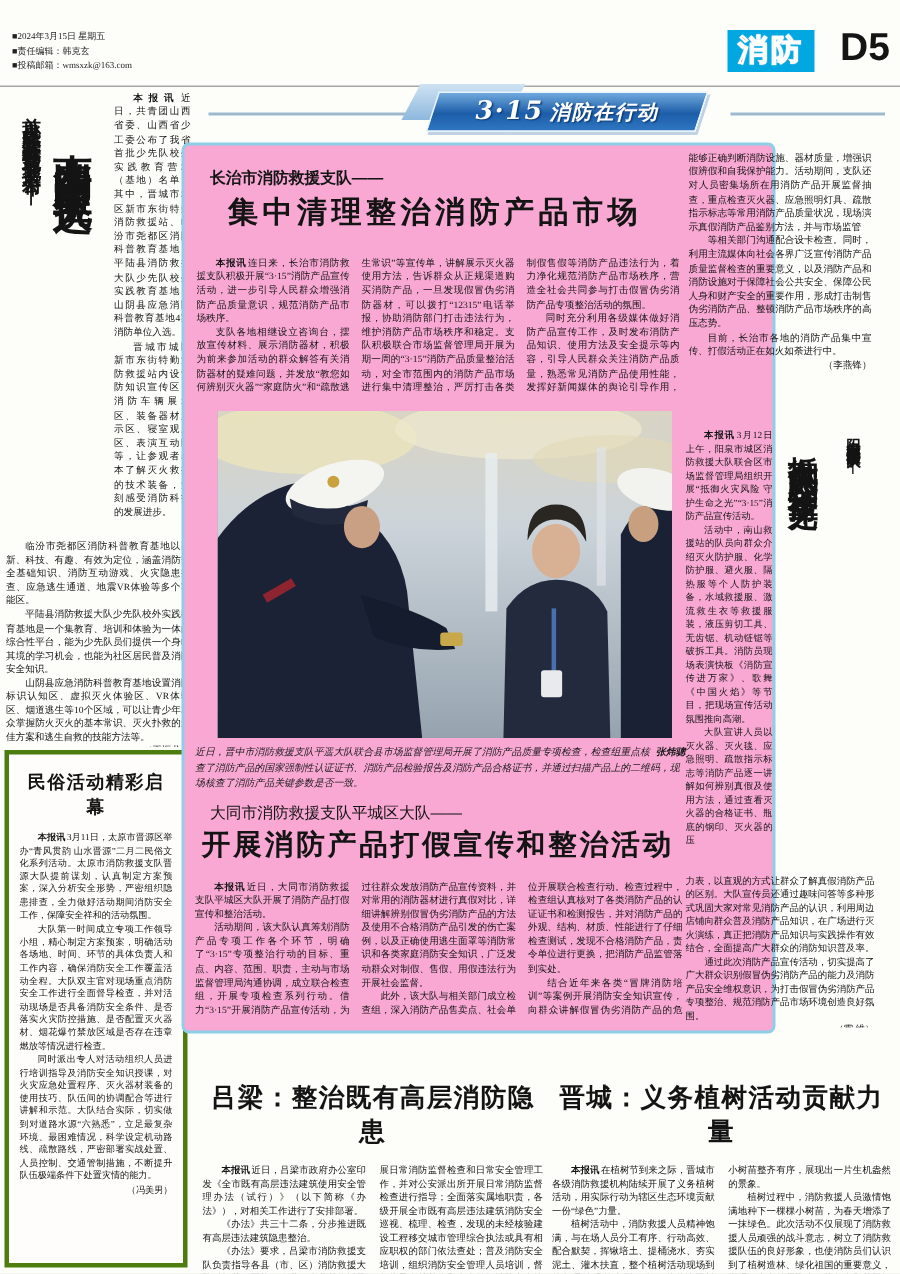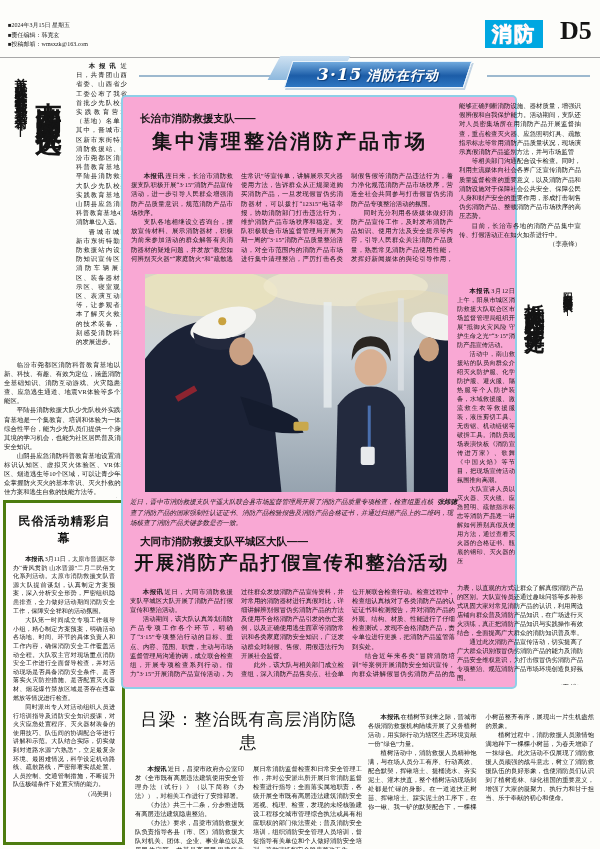--- a/index.html
+++ b/index.html
@@ -23,21 +23,21 @@
     left:68px; top:23px; font-size:21px; line-height:30px; font-weight:bold;
     color:#c6121c; padding:0 6px; border-left:1px solid #555; border-right:1px solid #555;
     font-family:"DejaVu Serif", serif; letter-spacing:1px;
   }
   .badge {
     left:485px; top:20px; width:58px; height:28px; background:#00a7e1;
     color:#e60012; font-weight:900; font-size:20px; line-height:28px; text-align:center;
     letter-spacing:2px; -webkit-text-stroke:0.7px #fff;
     text-shadow:0 0 1px #fff, 0 0 1px #fff;
   }
-  .pageno { left:560px; top:16px; font-size:26px; font-weight:bold; font-family:Liberation Serif, serif; }
+  .pageno { left:560px; top:16px; font-size:26px; font-weight:bold; font-family:Liberation Sans, sans-serif; }
   .hdr-rule { left:0; top:57px; width:600px; border-top:1px solid #a8a8a8; }
 
   
   .la { left:4px; top:60px; width:123px; height:438px; }
   .la-kicker { left:8px; top:8px; height:300px; font-size:12.5px; font-weight:bold; letter-spacing:2px; }
   .la-headline { left:28px; top:22px; height:310px; font-size:26px; font-weight:900; letter-spacing:3px; line-height:34px; }
   .la-top { left:72px; top:1px; width:51px; height:298px; font-size:6.4px; line-height:9.2px; overflow:hidden; }
   .la-bottom { left:0; top:300px; width:123px; height:138px; font-size:6.4px; line-height:9.1px; overflow:hidden; }
   .la-bottom .sig { font-size:6.4px; }
 
@@ -67,36 +67,36 @@
   .a1-body { left:8px; top:74px; width:322px; height:101px; column-count:3; column-gap:8px;
     font-size:6.4px; line-height:9.2px; overflow:hidden; }
   .a1-right { left:336px; top:4px; width:122px; height:180px; font-size:6.4px; line-height:9.2px; overflow:hidden; }
 
   .photo { left:22px; top:177px; width:303px; height:218px; background:#aab4be; overflow:hidden; }
   .photo svg { display:block; width:100%; height:100%; }
 
   .caption { left:7px; top:400px; width:327px; font-size:6.6px; line-height:10.6px; font-style:italic; color:#1c1c1c; }
   .caption .cap-sig { float:right; font-weight:bold; }
 
-  .a2-kicker { left:17px; top:438px; font-size:10.5px; font-weight:bold; }
+  .a2-kicker { left:17px; top:438px; font-size:10.5px; font-weight:normal; }
   .a2-headline { left:0; top:453px; width:338px; text-align:center; font-size:19px; font-weight:900; letter-spacing:2px; }
   .a2-body { left:7px; top:490px; width:325px; height:98px; column-count:3; column-gap:8px;
     font-size:6.4px; line-height:9.1px; overflow:hidden; }
 
   .yq { left:334px; top:186px; width:126px; height:404px; }
   .yq-narrow { left:0; top:3px; width:58px; height:292px; font-size:6.2px; line-height:9px; overflow:hidden; }
   .yq-headline { left:62px; top:5px; height:294px; font-size:20px; font-weight:900; line-height:32px; letter-spacing:2px; }
   .yq-kicker { left:104px; top:2px; height:230px; font-size:9.5px; font-weight:bold; letter-spacing:1px; }
   .yq-wide { left:0; top:300px; width:126px; height:102px; font-size:6.3px; line-height:9px; overflow:hidden; }
 
   
   .bt { top:702px; height:143px; }
   .bt-lv { left:133px; width:231px; }
   .bt-jc { left:366px; width:230px; }
-  .bt-h { text-align:center; font-size:17px; font-weight:400; letter-spacing:1px; margin-top:6px; }
+  .bt-h { text-align:center; font-size:17px; font-weight:700; letter-spacing:1px; margin-top:18px; }
   .bt-body { margin-top:10px; height:103px; column-count:2; column-gap:9px; padding:0 2px;
     font-size:6.3px; line-height:9px; overflow:hidden; }
 
   .sig { font-size:inherit; }
 </style>
 </head>
 <body>
 
 <div id="page">
 
@@ -229,20 +229,21 @@
     <div class="bt-h sans">吕梁：整治既有高层消防隐患</div>
     <div class="bt-body">
       <p class="p"><b class="lead">本报讯</b><span>近日，吕梁市政府办公室印发《全市既有高层违法建筑使用安全管理办法（试行）》（以下简称《办法》），对相关工作进行了安排部署。</span></p>
       <p class="p">《办法》共三十二条，分步推进既有高层违法建筑隐患整治。</p>
       <p class="p">《办法》要求，吕梁市消防救援支队负责指导各县（市、区）消防救援大队对机关、团体、企业、事业单位以及居民住宅区，尤其是高层民用建筑为主、使用人、受委托的消防服务单位开展日常消防监督检查和日常安全管理工作，并对公安派出所开展日常消防监督检查进行指导；全面落实属地职责，各级开展全市既有高层违法建筑消防安全巡视、梳理、检查，发现的未经核验建设工程移交城市管理综合执法或具有相应职权的部门依法查处；普及消防安全培训，组织消防安全管理人员培训，督促指导有关单位和个人做好消防安全培训、疏散演练和安全隐患整改工作。</p>
 
     </div>
   </div>
 
   <div class="abs bt bt-jc">
+    <div class="bt-h sans">晋城：义务植树活动贡献力量</div>
     <div class="bt-body">
       <p class="p"><b class="lead">本报讯</b><span>在植树节到来之际，晋城市各级消防救援机构陆续开展了义务植树活动，用实际行动为辖区生态环境贡献一份“绿色”力量。</span></p>
       <p class="p">植树活动中，消防救援人员精神饱满，与在场人员分工有序、行动高效、配合默契，挥锹培土、提桶浇水、夯实泥土、灌木扶直，整个植树活动现场到处都是忙碌的身影。在一道道扶正树苗、挥锹培土、踩实泥土的工序下，在你一锹、我一铲的默契配合下，一棵棵小树苗整齐有序，展现出一片生机盎然的景象。</p>
       <p class="p">植树过程中，消防救援人员激情饱满地种下一棵棵小树苗，为春天增添了一抹绿色。此次活动不仅展现了消防救援人员顽强的战斗意志，树立了消防救援队伍的良好形象，也使消防员们认识到了植树造林、绿化祖国的重要意义，增强了大家的凝聚力、执行力和甘于担当、乐于奉献的初心和使命。</p>
 
     </div>
   </div>
 
 </div>
 

